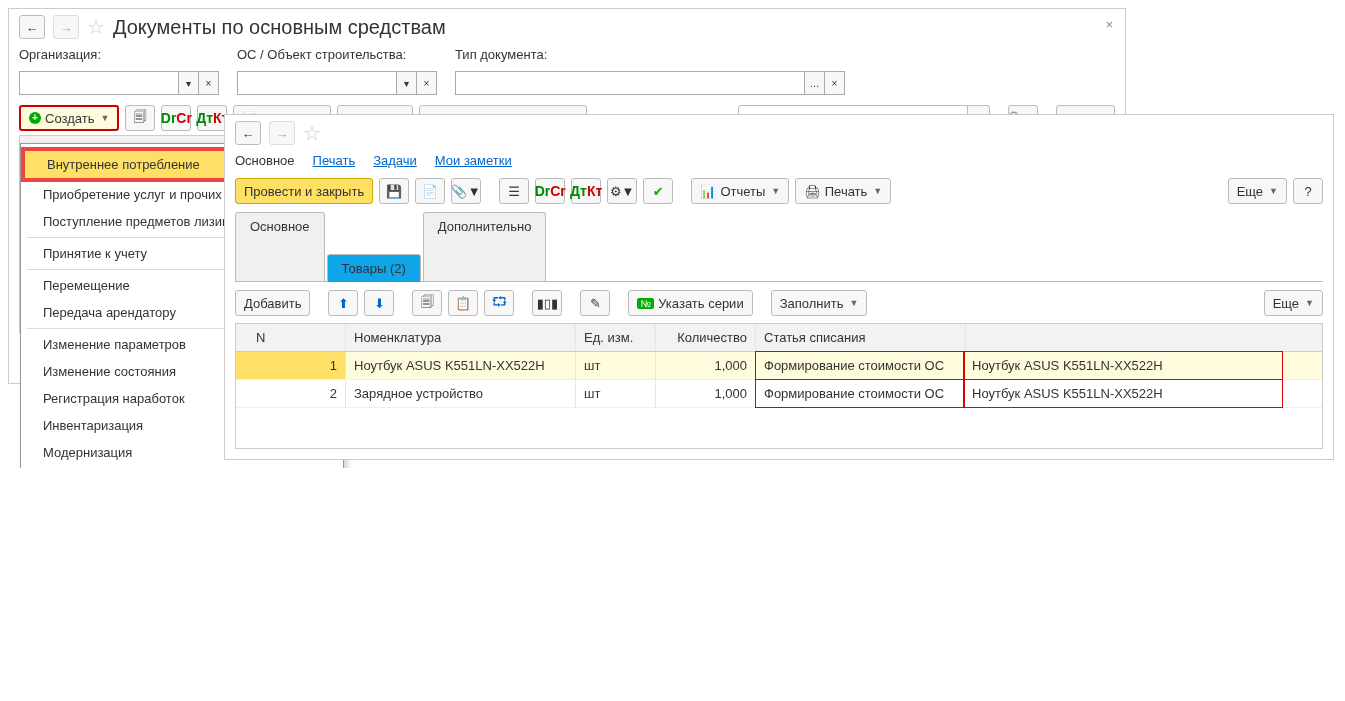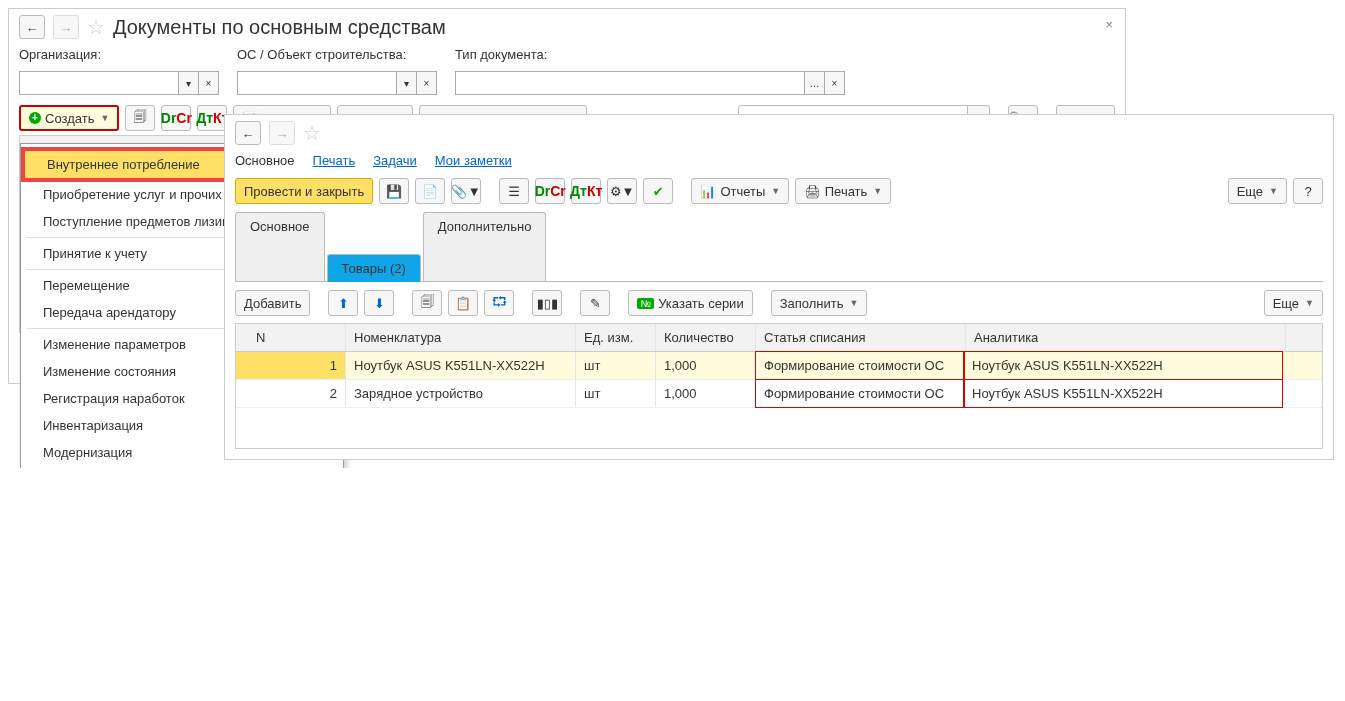--- a/index.html
+++ b/index.html
@@ -41,21 +41,21 @@
 .grid-row { display: flex; border-bottom: 1px solid #eee; }
 .gc1{width:340px}.gc2{width:140px}.gc3{width:160px}.gc4{width:158px}.gc5{width:158px}
 .links { display: flex; gap: 18px; margin: 8px 0 10px 0; font-size: 13px; }
 .links a { color: #0066cc; text-decoration: underline; cursor: pointer; }
 .links span.cur { color: #333; }
 .tabs { display: flex; border-bottom: 1px solid #bbb; margin-top: 8px; }
 .tab { padding: 6px 14px; border: 1px solid #bbb; border-bottom: none; background: #f0f0f0; margin-right: 2px; cursor: pointer; font-size: 13px; border-radius: 3px 3px 0 0; }
 .tab.active { background: #0ea5e9; position: relative; top: 1px; margin-top: 41px; }
 .tab-tb { display: flex; gap: 6px; align-items: center; padding: 8px 0; }
 .grid2 { border: 1px solid #ccc; }
-.g2c0{width:110px;text-align:right}.g2c1{width:230px}.g2c2{width:80px}.g2c3{width:100px;}.g2c4{width:210px}.g2c5{width:320px}
+.g2c0{width:110px;text-align:right}.g2c1{width:230px}.g2c2{width:80px}.g2c3{width:100px;text-align:right}.g2c4{width:210px}.g2c5{width:320px}
 .grid2 .grid-row.hl { background: #fffcdd; }
 .grid2 .grid-row.hl .g2c0 { background: #ffe066; }
 .plus-icon{display:inline-block;width:12px;height:12px;border-radius:50%;background:#0a0;color:#fff;font-size:10px;line-height:12px;text-align:center;font-weight:bold}
 </style>
 </head>
 <body>
 
 <div class="window w1">
   <span class="close-x">×</span>
   <div class="hdr">
@@ -276,23 +276,22 @@
         <span>Еще</span>
         <span class="dd">▼</span>
       </span>
   </div>
 
   <div class="grid grid2">
     <div class="grid-hd">
       <div class="g2c0" style="text-align:left;padding-left:20px">N</div>
       <div class="g2c1">Номенклатура</div>
       <div class="g2c2">Ед. изм.</div>
-      <div class="g2c3" style="text-align:left">Количество</div>
+      <div class="g2c3" style="text-align:right">Количество</div>
       <div class="g2c4">Статья списания</div>
-      <div class="g2c5">Аналитика</div>
     </div>
     <div id="grid2-body">
         <div class="grid-row hl">
           <div class="g2c0">1</div>
           <div class="g2c1">Ноутбук ASUS K551LN-XX522H</div>
           <div class="g2c2">шт</div>
           <div class="g2c3">1,000</div>
           <div class="g2c4" style="border:1px solid #d00;margin:-1px">Формирование стоимости ОС</div>
           <div class="g2c5" style="border:1px solid #d00;margin:-1px">Ноутбук ASUS K551LN-XX522H</div>
         </div>

